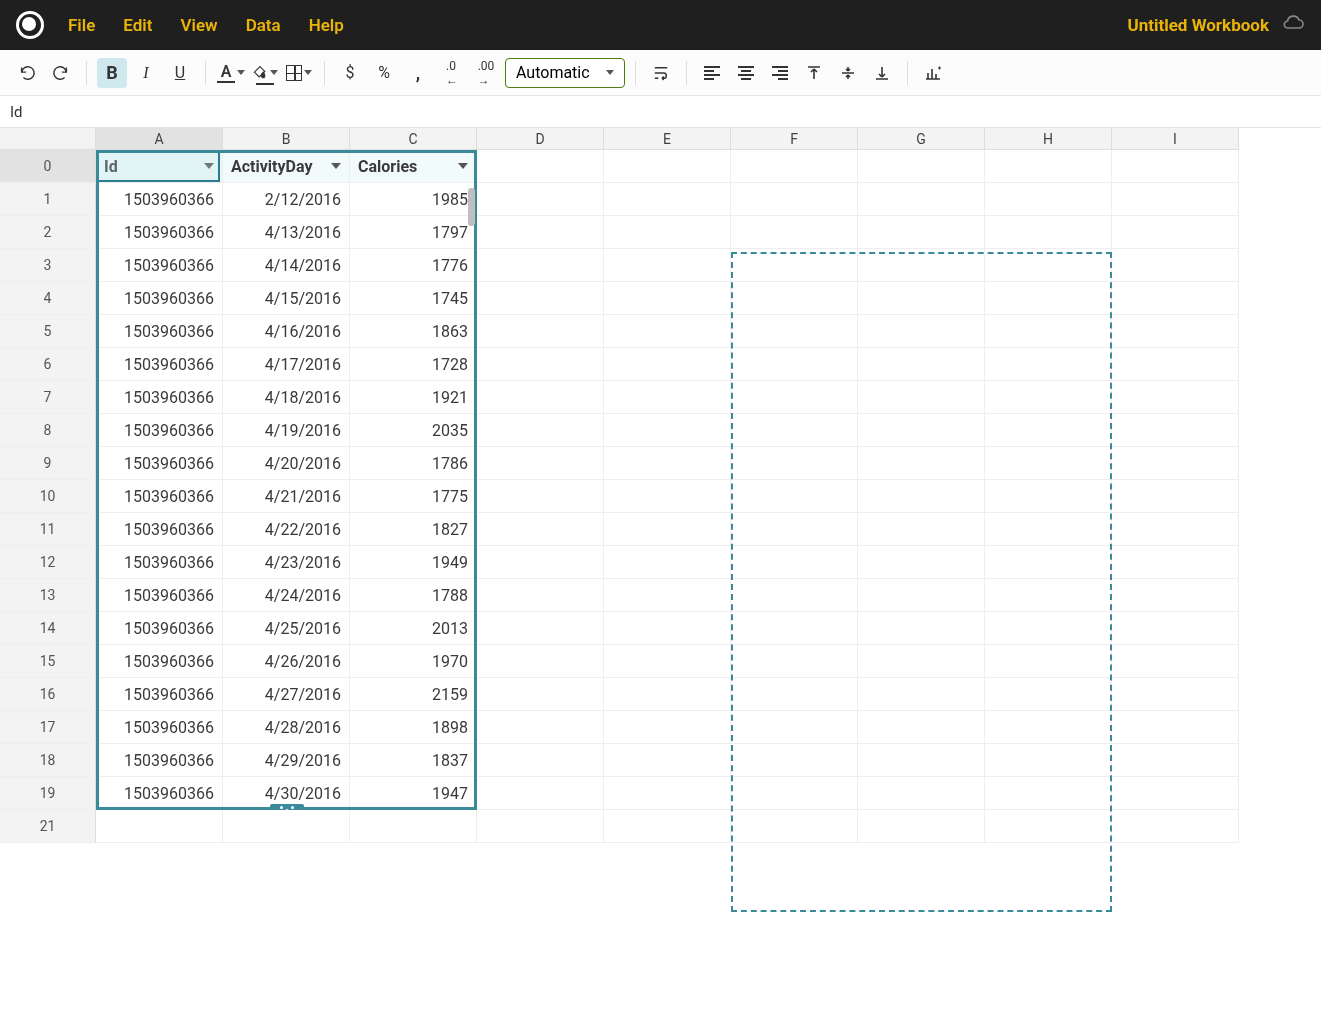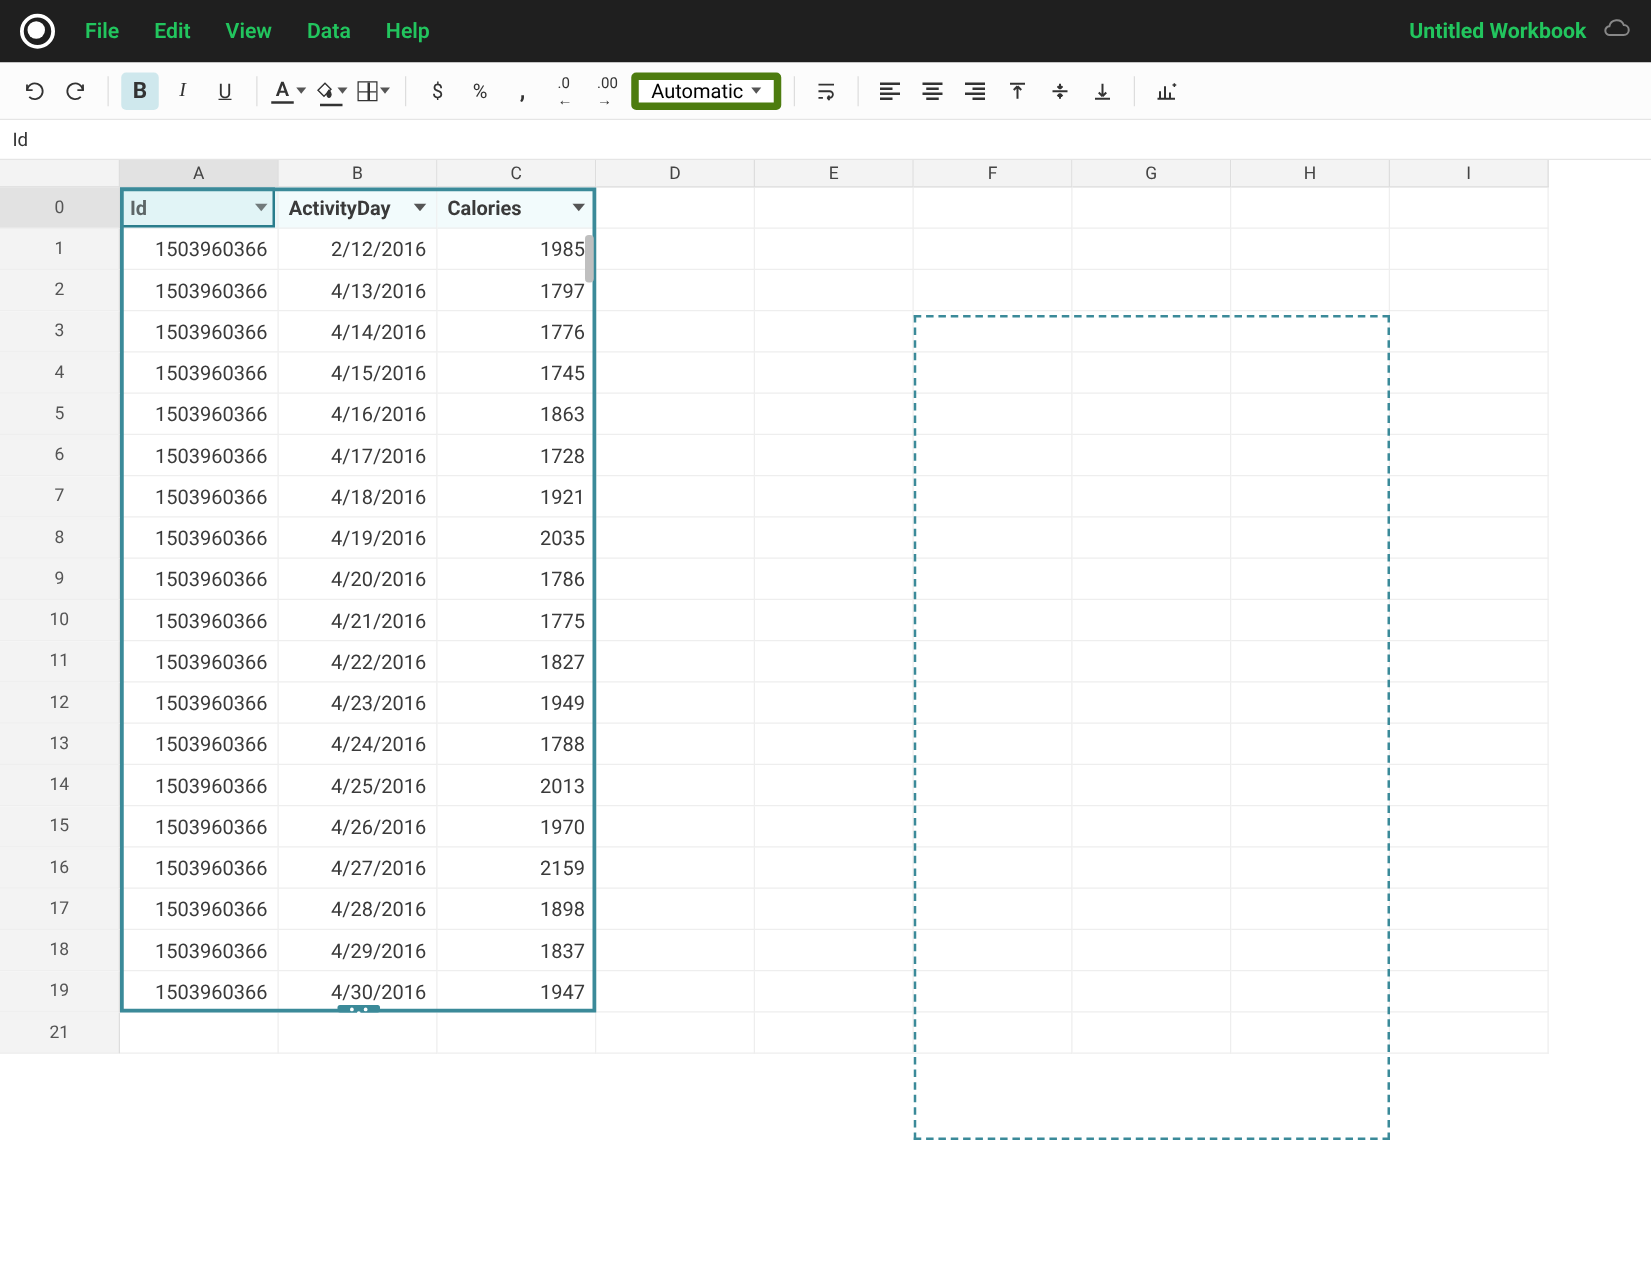--- a/index.html
+++ b/index.html
@@ -1,19 +1,19 @@
 <!DOCTYPE html>
 <html><head>
 <meta charset="utf-8">
 <style>
 * { box-sizing: border-box; margin: 0; padding: 0; }
 html, body { width: 1321px; height: 1018px; font-family: -apple-system, BlinkMacSystemFont, "Segoe UI", Roboto, sans-serif; overflow: hidden; background: #fff; }
 
 
-.menubar { display:flex; align-items:center; height:50px; background:#1f1f1f; color:#22c55e; padding:0 16px; }
+.menubar { display:flex; align-items:center; height:50px; background:#1f1f1f; color:#eab308; padding:0 16px; }
 .logo { width:28px; height:28px; border-radius:50%; border:3px solid #fff; position:relative; margin-right:24px; }
 .logo::after { content:""; position:absolute; width:14px; height:14px; border-radius:50%; background:#fff; top:3px; left:3px; }
 .menu-items { display:flex; gap:28px; }
 .menu-item { font-size:17px; font-weight:600; cursor:pointer; }
 .spacer { flex:1; }
 .wb-title { font-size:17px; font-weight:700; margin-right:12px; }
 .cloud-icon svg { stroke:#888; fill:none; }
 
 
 .toolbar { display:flex; align-items:center; height:46px; border-bottom:1px solid #e5e5e5; padding:0 12px; gap:4px; background:#fcfcfc; }
@@ -22,21 +22,21 @@
 .tbtn.bold-glyph { font-weight:700; font-size:18px; }
 .tbtn .u { text-decoration:underline; }
 .tbtn .i { font-style:italic; font-family:serif; }
 .sep { width:1px; height:24px; background:#ddd; margin:0 6px; }
 .dd { display:flex; align-items:center; gap:2px; }
 .mini-under { width:18px; border-bottom:2px solid #333; display:flex; flex-direction:column; align-items:center; }
 .grid-ic { width:16px; height:16px; border:1.5px solid #333; position:relative; }
 .grid-ic::before, .grid-ic::after { content:""; position:absolute; background:#333; }
 .grid-ic::before { left:50%; top:0; width:1.5px; height:100%; }
 .grid-ic::after { top:50%; left:0; height:1.5px; width:100%; }
-.numfmt { display:flex; align-items:center; gap:2px; border:6px solid #4d7c0f; border-radius:4px; height:30px; padding:0 10px; min-width:120px; background:#fff; justify-content:space-between;}
+.numfmt { display:flex; align-items:center; gap:2px; border:1px solid #4d7c0f; border-radius:4px; height:30px; padding:0 10px; min-width:120px; background:#fff; justify-content:space-between;}
 .caret-d { width:0; height:0; border-left:4px solid transparent; border-right:4px solid transparent; border-top:5px solid #555; }
 
 
 .formulabar { height:32px; display:flex; align-items:center; padding:0 10px; border-bottom:1px solid #e5e5e5; font-size:15px; color:#333; }
 
 
 .sheet { position:relative; width:1321px; height:890px; overflow:hidden; }
 
 
 .colhdrs { display:flex; height:22px; }

